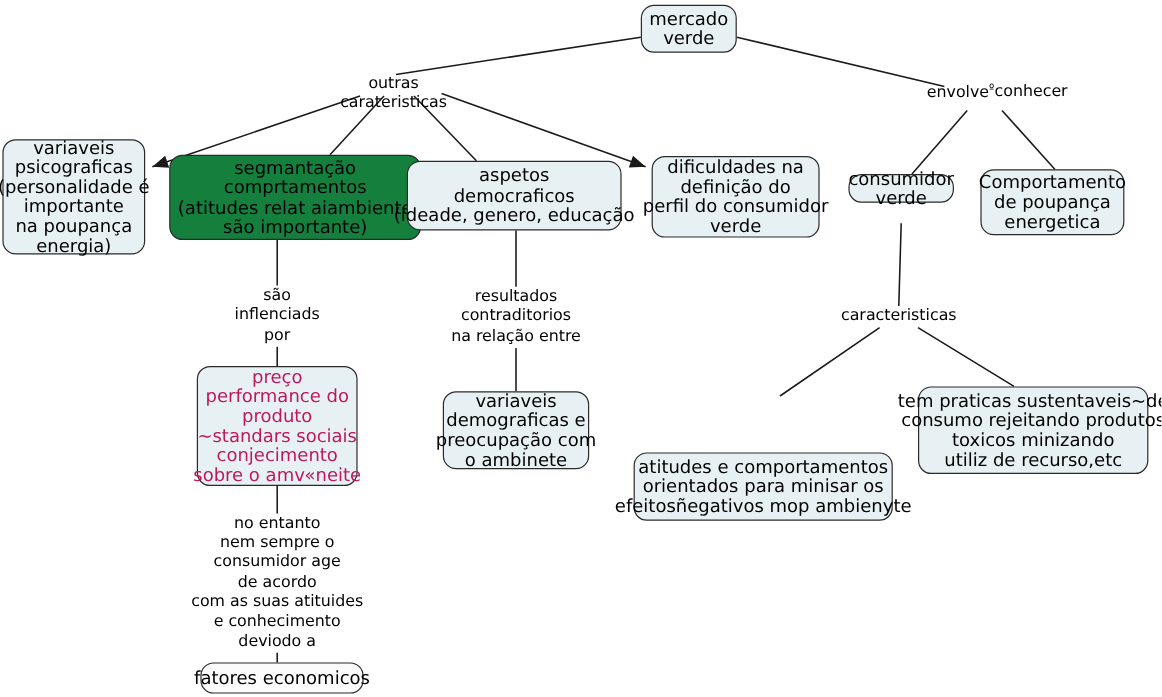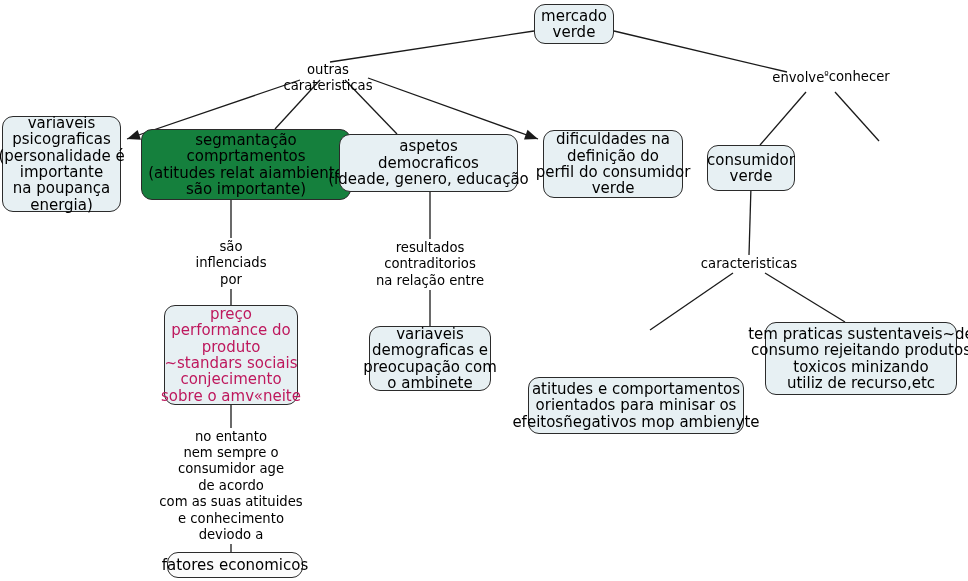--- a/index.html
+++ b/index.html
@@ -117,23 +117,26 @@
 
   <div class="node" style="left: 339px; top: 134px; width: 179px; height: 58px; border-color: rgb(43, 43, 43); color: rgb(0, 0, 0); background: rgb(231, 240, 243);">aspetos
 democraficos
 (ideade, genero, educação</div>
 
   <div class="node" style="left: 543px; top: 130px; width: 140px; height: 68px; border-color: rgb(43, 43, 43); color: rgb(0, 0, 0); background: rgb(231, 240, 243);">dificuldades na
 definição do
 perfil do consumidor
 verde</div>
 
-  <div class="node" style="left: 707px; top: 145px; width: 88px; height: 46px; border-color: rgb(43, 43, 43); color: rgb(0, 0, 0); background: rgb(231, 240, 243);">consumidor
+  <div class="node" style="left: 707px; top: 145px; width: 88px; height: 24px; border-color: rgb(43, 43, 43); color: rgb(0, 0, 0); background: rgb(231, 240, 243);">consumidor
 verde</div>
 
+  <div class="node" style="left: 817px; top: 141px; width: 120px; height: 55px; border-color: rgb(43, 43, 43); color: rgb(0, 0, 0); background: rgb(231, 240, 243);">Comportamento
+de poupança
+energetica</div>
 
   <div class="label" style="left: 181px; top: 238px; width: 100px; height: 51px; color: rgb(0, 0, 0);">são
 inflenciads
 por</div>
 
   <div class="label" style="left: 373px; top: 239px; width: 114px; height: 51px; color: rgb(0, 0, 0);">resultados
 contraditorios
 na relação entre</div>
 
   <div class="label" style="left: 699px; top: 255px; width: 100px; height: 18px; color: rgb(0, 0, 0);">caracteristicas</div>

